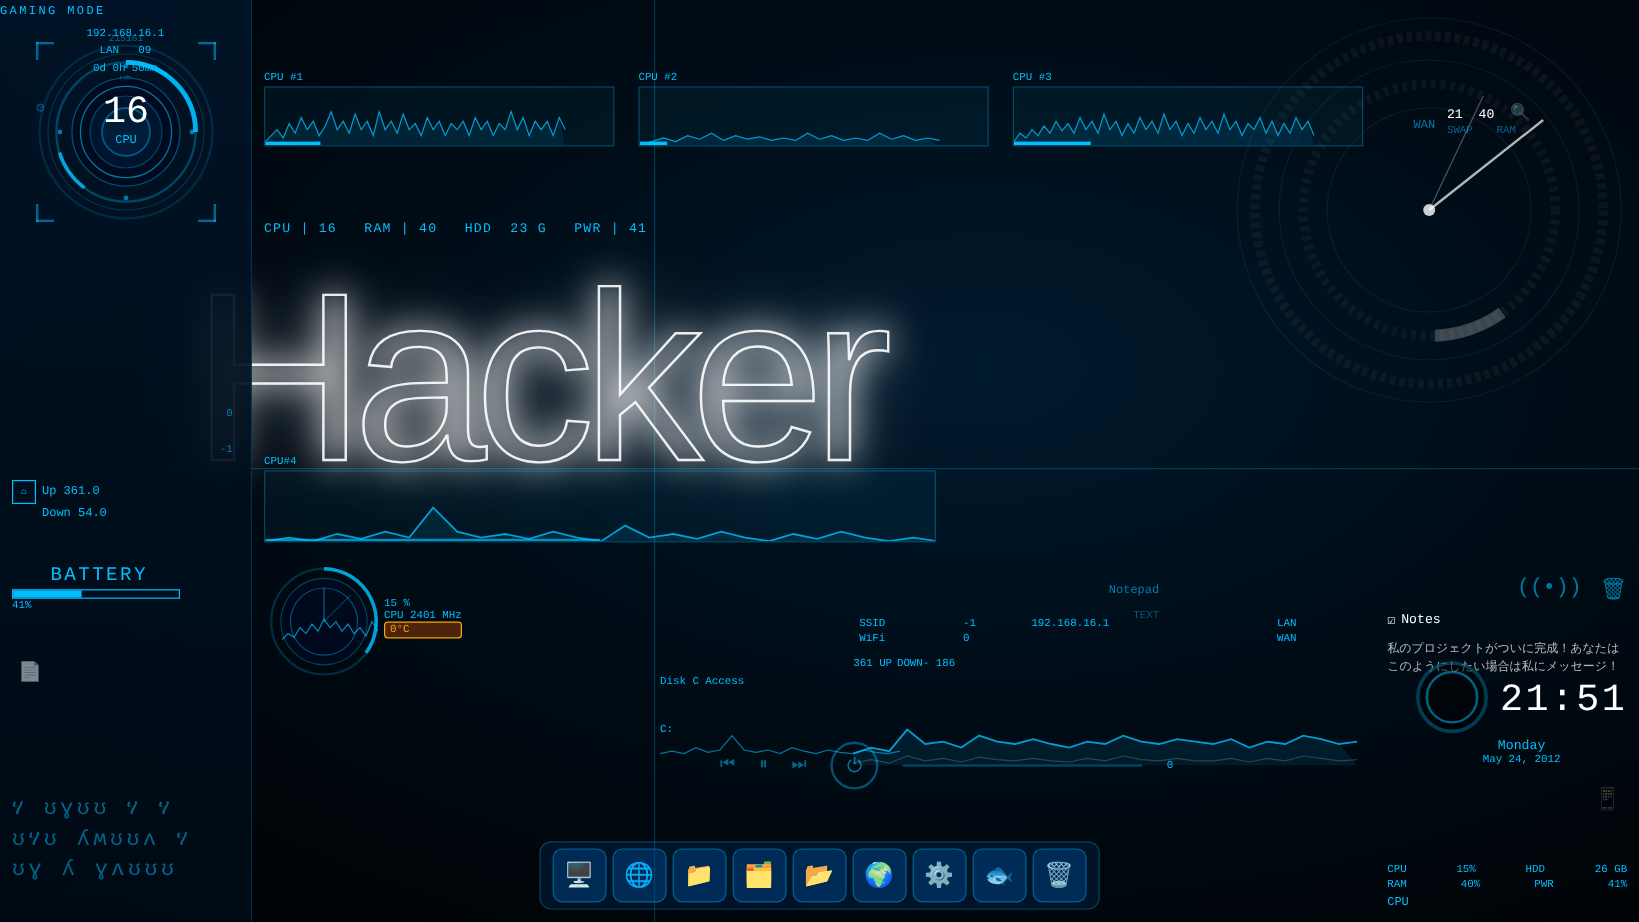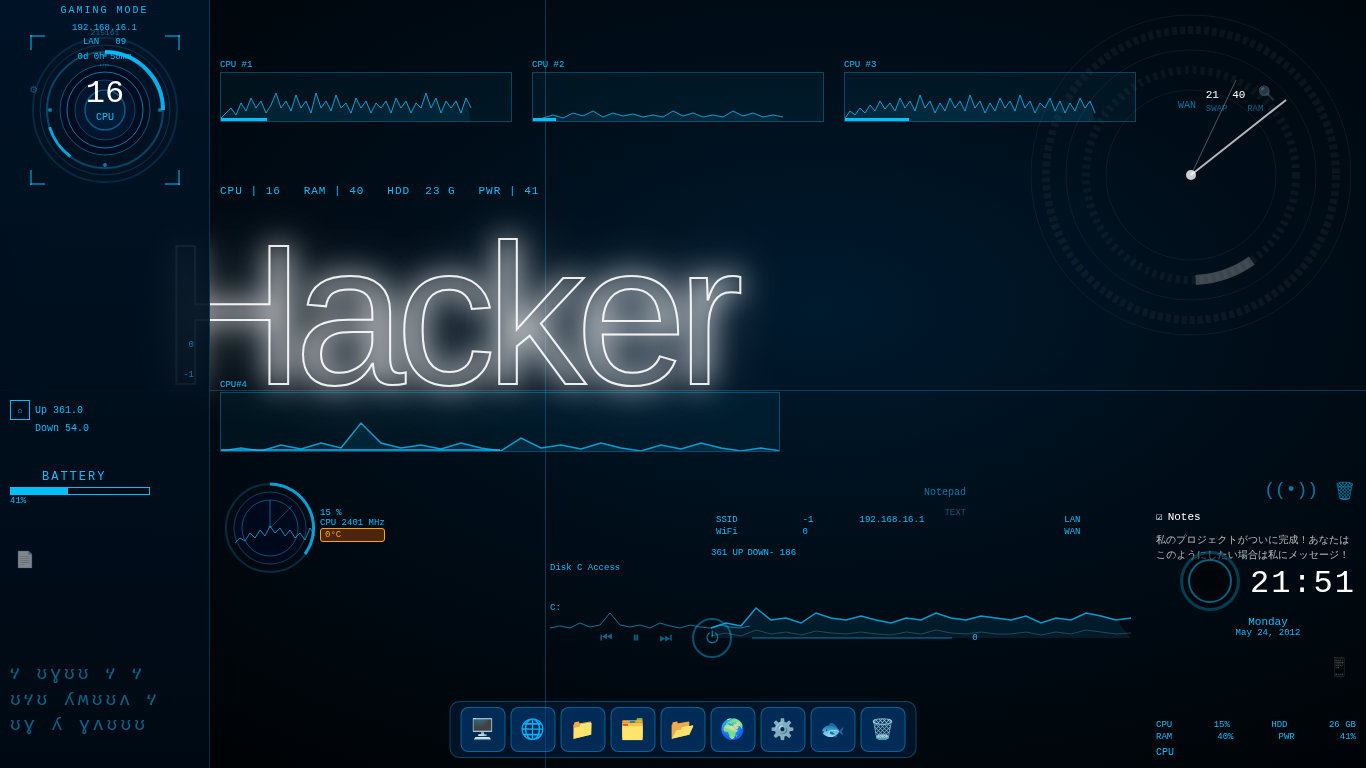--- a/index.html
+++ b/index.html
@@ -87,21 +87,20 @@
       display: block;
     }
 
     .gauge-label {
       font-size: 10px;
       color: #00bfff;
       display: block;
     }
 
     .gaming-mode {
-      text-align: center;
       font-size: 10px;
       color: #00bfff;
       letter-spacing: 2px;
       margin-top: 5px;
     }
 
     .lan-info {
       font-size: 9px;
       color: #00bfff;
       text-align: center;
@@ -143,21 +142,21 @@
     }
 
     .battery-section {
       position: absolute;
       top: 470px;
       left: 10px;
       width: 190px;
     }
 
     .battery-label {
-      font-size: 12px;
+      font-size: 16px;
       color: #00bfff;
       letter-spacing: 2px;
       margin-bottom: 3px;
       padding-left: 32px;
     }
 
     .battery-bar-outer {
       width: 140px;
       height: 8px;
       border: 1px solid #00bfff;
@@ -429,21 +428,21 @@
 
     
     @keyframes wave-scroll {
       from { transform: translateX(0); }
       to { transform: translateX(-50%); }
     }
 
     
     .left-small-gauge {
       position: absolute;
-      bottom: 170px;
+      bottom: 180px;
       left: 220px;
       width: 240px;
       height: 120px;
       z-index: 10;
     }
 
     .small-gauge-circle {
       width: 100px;
       height: 100px;
       position: absolute;

